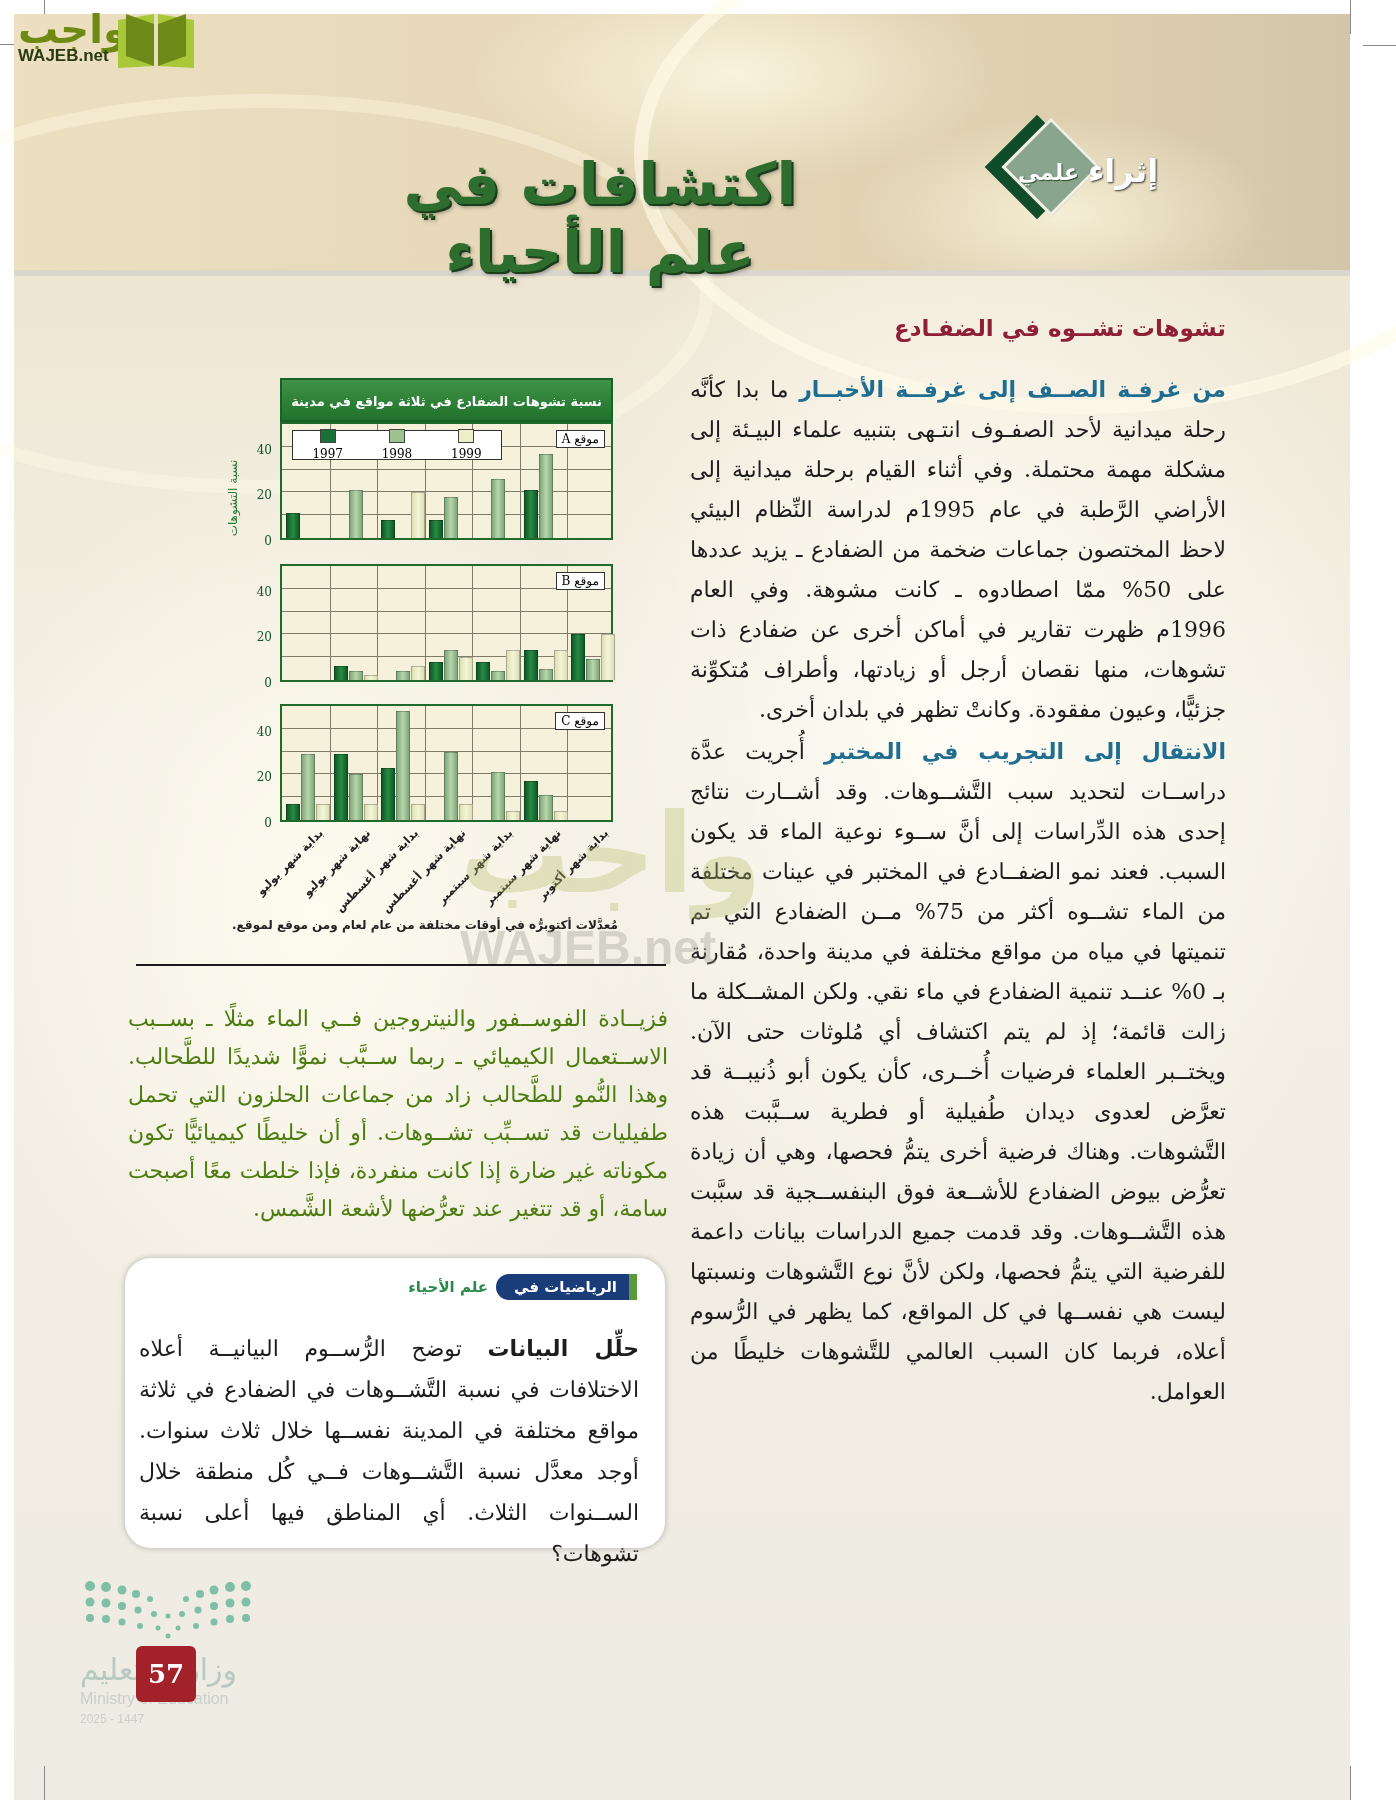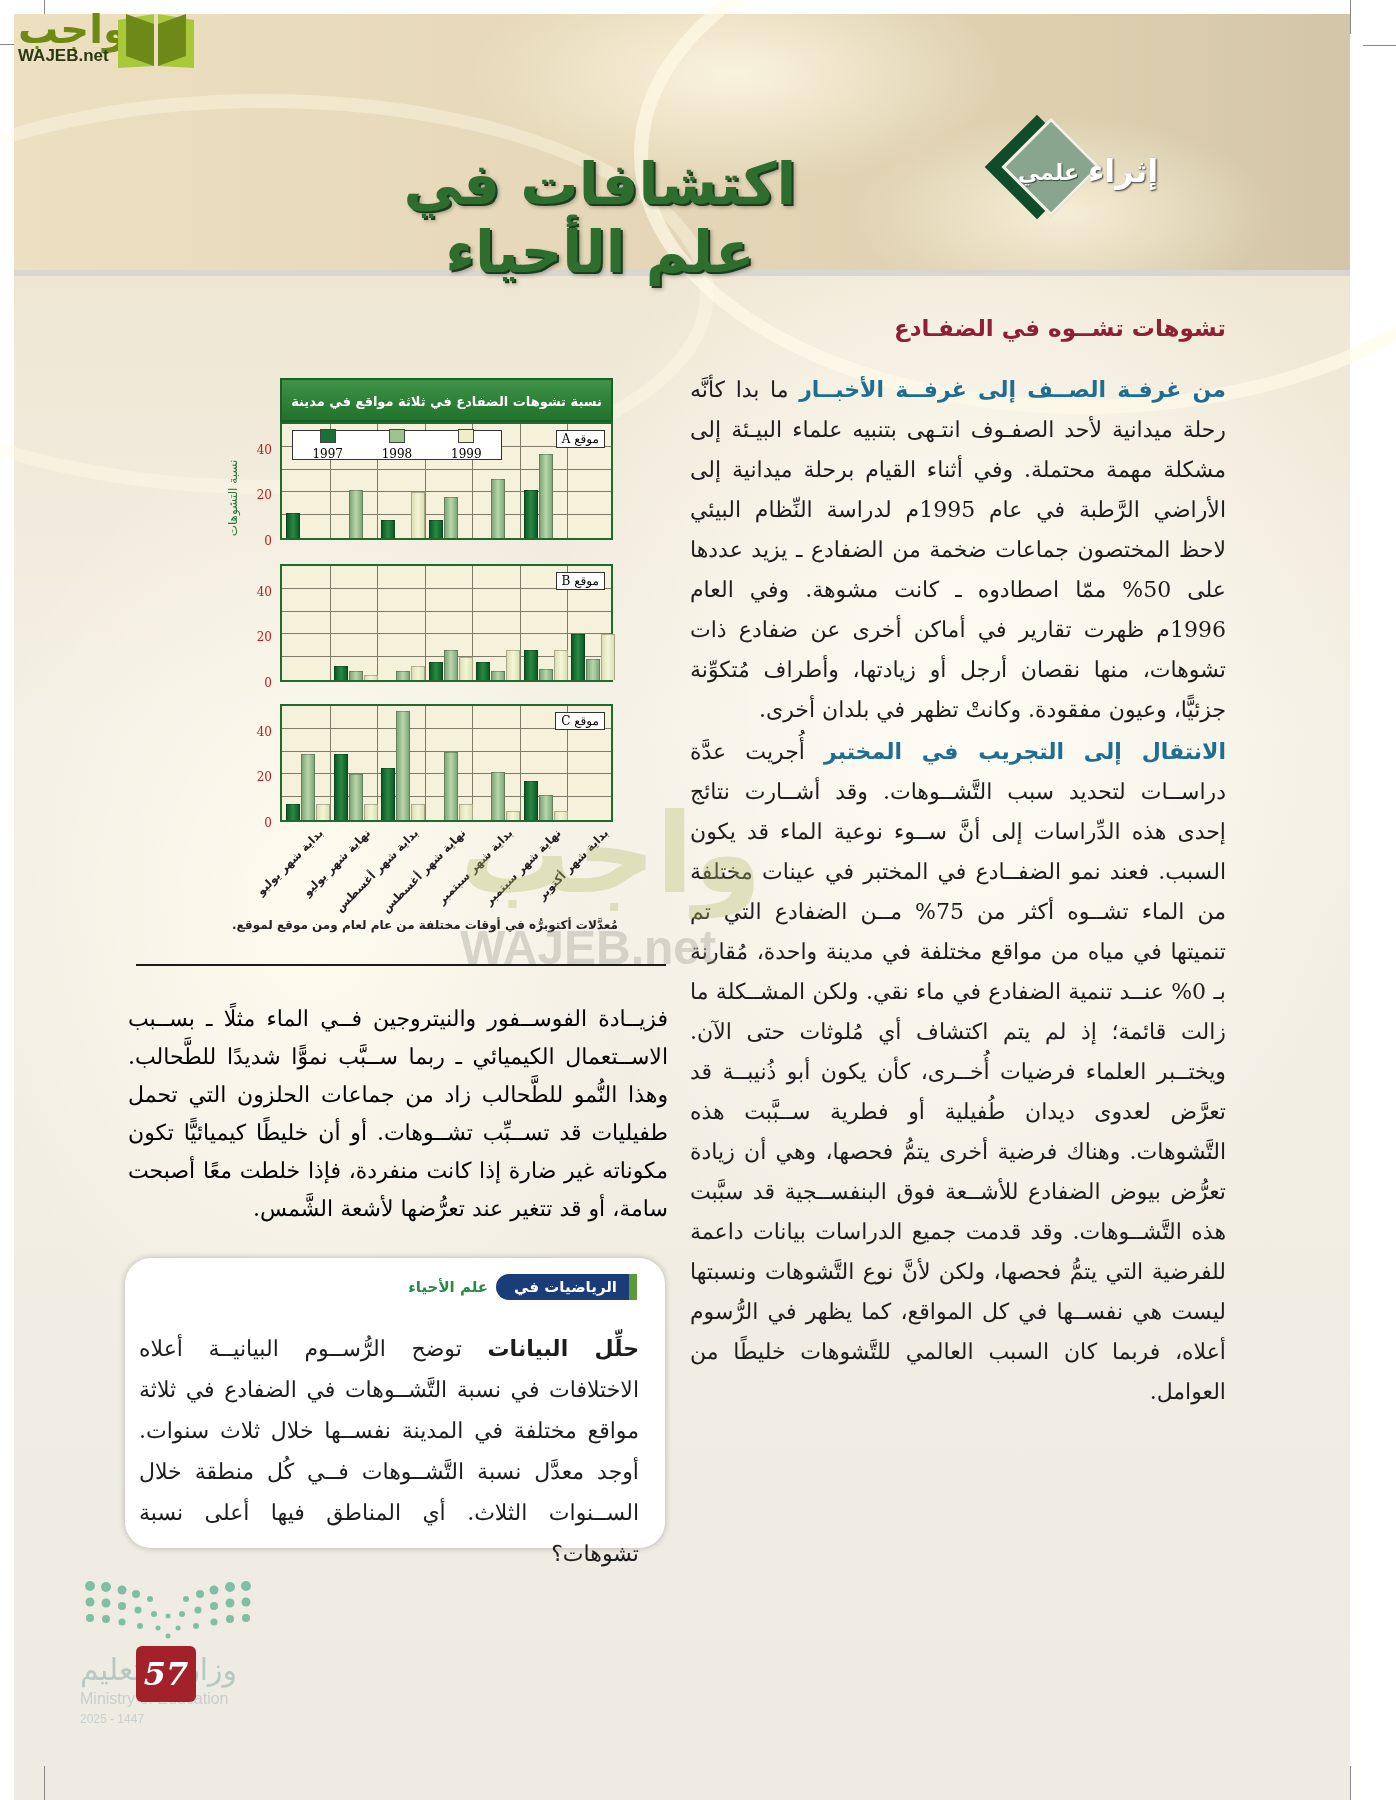--- a/index.html
+++ b/index.html
@@ -47,21 +47,21 @@
   .rtl { direction: rtl; text-align: justify; text-align-last: right; }
   .section-heading {
     position: absolute; right: 170px; top: 315px; font-size: 23px; font-weight: bold; color: #8e1f34; direction: rtl;
   }
   .body-col-right {
     position: absolute; left: 690px; top: 370px; width: 536px;
     font-family: "DejaVu Serif", serif; font-size: 22px; line-height: 40px; color: #1d1d1d;
   }
   .body-col-left {
     position: absolute; left: 128px; top: 1000px; width: 540px;
-    font-family: "DejaVu Serif", serif; font-size: 22px; line-height: 38px; color: #000000;
+    font-family: "DejaVu Serif", serif; font-size: 22px; line-height: 38px; color: #4d7c0f;
   }
   .lead { color: #1f6d90; font-weight: bold; font-family: "DejaVu Sans", sans-serif; }
   .para { margin-bottom: 2px; }
 
   .divider { position: absolute; left: 136px; top: 964px; width: 530px; height: 2px; background: #1a1a1a; }
 
   
   .chart { position: absolute; left: 230px; top: 378px; width: 390px; height: 560px; }
   .chart-title {
     position: absolute; left: 50px; top: 0; width: 333px; height: 44px;
@@ -73,21 +73,21 @@
   .panel .grid-v { position: absolute; top: 0; bottom: 0; width: 1px; background: #7e7b6a; }
   .panel .grid-h { position: absolute; left: 0; right: 0; height: 1px; background: #7e7b6a; }
   .panel .site-label {
     position: absolute; right: 6px; top: 6px; padding: 1px 5px; font-size: 12px; background: #fff;
     border: 1px solid #333; direction: rtl; font-family: "DejaVu Serif", serif;
   }
   .bar { position: absolute; bottom: 0; width: 14px; border: 1px solid rgba(0,0,0,0.25); border-bottom: none; }
   .b97 { background: linear-gradient(90deg, #0d5a26, #2a8a45, #0d5a26); }
   .b98 { background: linear-gradient(90deg, #7ea77a, #b9d6ac, #7ea77a); }
   .b99 { background: linear-gradient(90deg, #dcdfb4, #f4f5d9, #dcdfb4); }
-  .ytick { position: absolute; font-family: "DejaVu Serif", serif; font-size: 12px; color: #b91c1c; text-align: right; width: 30px; }
+  .ytick { position: absolute; font-family: "DejaVu Serif", serif; font-size: 12px; color: #14532d; text-align: right; width: 30px; }
   .legend {
     position: absolute; left: 10px; top: 6px; width: 210px; height: 30px; background: #fff; border: 1px solid #333;
     display: flex; align-items: center; justify-content: space-around; font-family: "DejaVu Serif", serif; font-size: 12px;
   }
   .legend-item { display: flex; align-items: center; gap: 4px; flex-direction: column; }
   .swatch { width: 16px; height: 14px; border: 1px solid #444; }
   .ylabel {
     position: absolute; left: -4px; top: 180px; transform: rotate(-90deg); transform-origin: left top;
     font-size: 12px; color: #2b7a3a; direction: rtl; white-space: nowrap; width: 120px; text-align: center;
   }
@@ -120,22 +120,22 @@
   .math-text b { font-family: "DejaVu Sans", sans-serif; }
 
   
   .moe { position: absolute; left: 70px; top: 1580px; width: 200px; height: 150px; }
   .dots { position: absolute; left: 8px; top: 0; width: 180px; height: 60px; }
   .moe-ar { position: absolute; left: 10px; top: 72px; font-size: 30px; color: #b6c9c2; direction: rtl; }
   .moe-en { position: absolute; left: 10px; top: 110px; font-size: 16px; color: #c8cfcc; font-family: "Liberation Sans", sans-serif; }
   .moe-year { position: absolute; left: 10px; top: 132px; font-size: 12px; color: #c8cfcc; font-family: "Liberation Sans", sans-serif; }
   .page-num {
     position: absolute; left: 136px; top: 1646px; width: 60px; height: 56px;
-    background: #a3222a; color: #fff; font-family: "DejaVu Serif", serif; font-size: 32px; font-weight: bold;
-    display: flex; align-items: center; justify-content: center; border-radius: 6px; font-style: italic;
+    background: #a3222a; color: #fff; font-family: "DejaVu Serif", serif; font-size: 26px; font-weight: bold;
+    display: flex; align-items: center; justify-content: center; border-radius: 6px;
   }
 
   .watermark {
     position: absolute; left: 460px; top: 790px; opacity: 0.35; pointer-events: none;
   }
   .wm-ar { font-size: 110px; font-weight: bold; color: #b6bd6b; direction: rtl; }
   .wm-en { position: absolute; left: 0; top: 130px; font-size: 48px; font-weight: bold; color: #9a9a90; font-family: "Liberation Sans", sans-serif; }
 </style>
 </head>
 <body>

